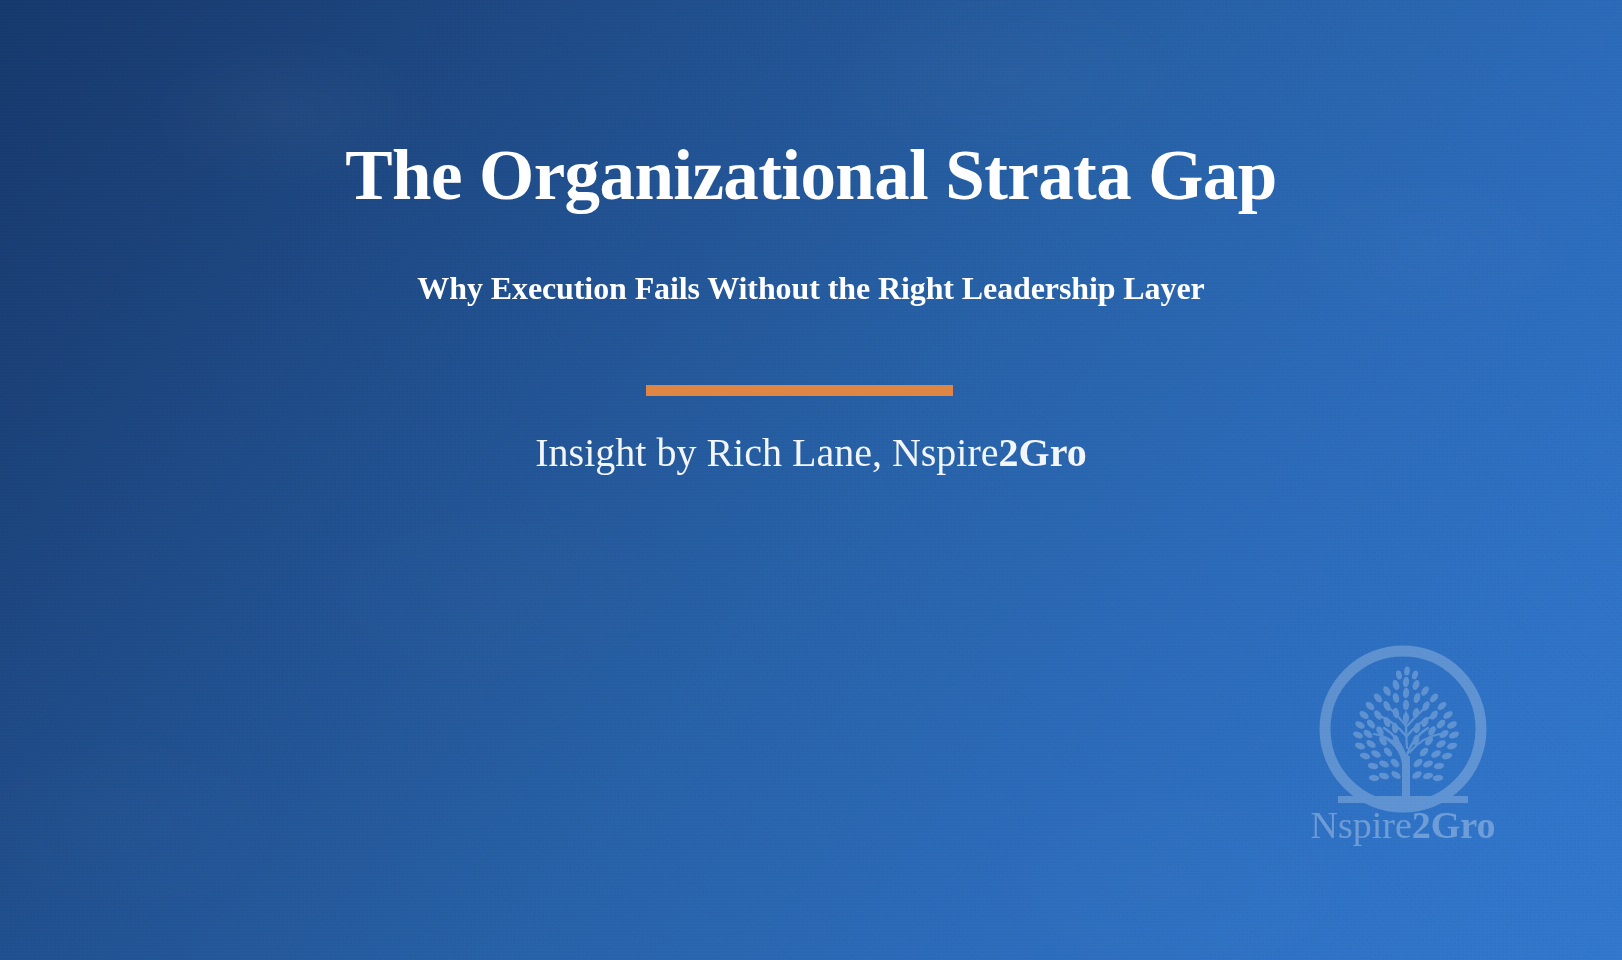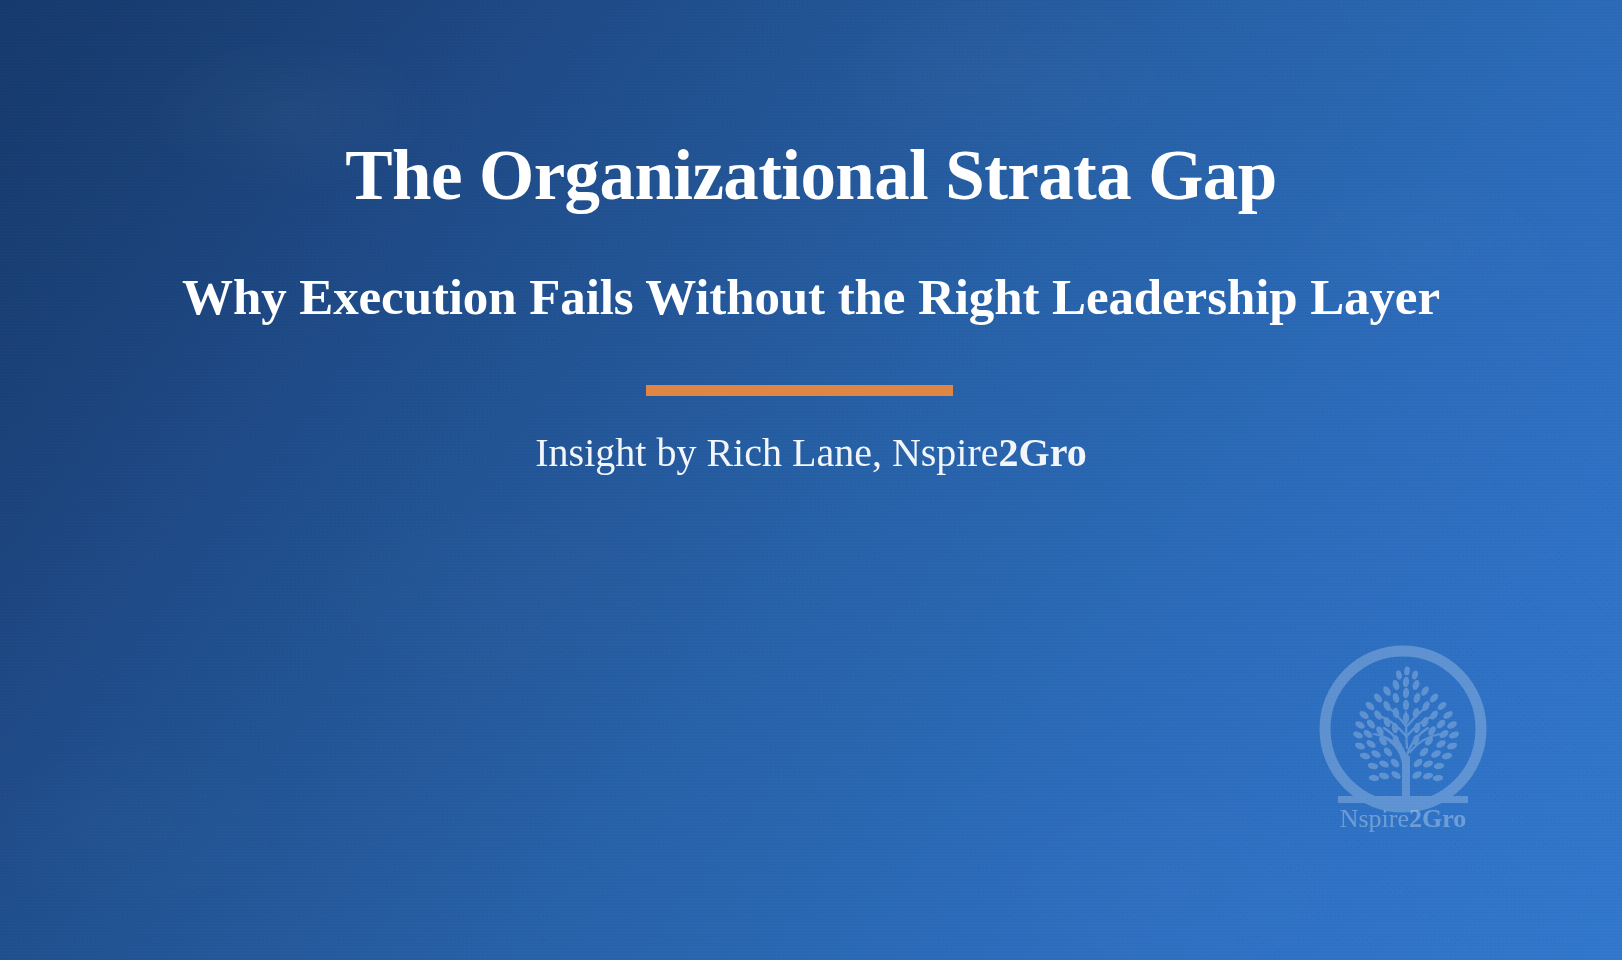--- a/index.html
+++ b/index.html
@@ -74,21 +74,21 @@
     color: #ffffff;
     white-space: nowrap;
   }
 
   #subtitle {
     position: absolute;
     left: 0;
     top: 272px;
     width: 1622px;
     margin: 0;
-    font-size: 51px;
+    font-size: 32px;
     line-height: 1.0;
     font-weight: 700;
     letter-spacing: -0.1px;
     color: #ffffff;
     white-space: nowrap;
   }
 
   #divider {
     position: absolute;
     left: 646px;
@@ -127,21 +127,21 @@
     display: block;
     width: 186px;
     height: 210px;
   }
   #logo-wordmark {
     position: absolute;
     left: 1300px;
     top: 806px;
     width: 206px;
     text-align: center;
-    font-size: 26px;
+    font-size: 38px;
     line-height: 1;
     font-weight: 300;
     color: #ffffff;
     opacity: 0.30;
     white-space: nowrap;
   }
   #logo-wordmark .brand-bold { font-weight: 700; }
 </style>
 </head>
 <body>

